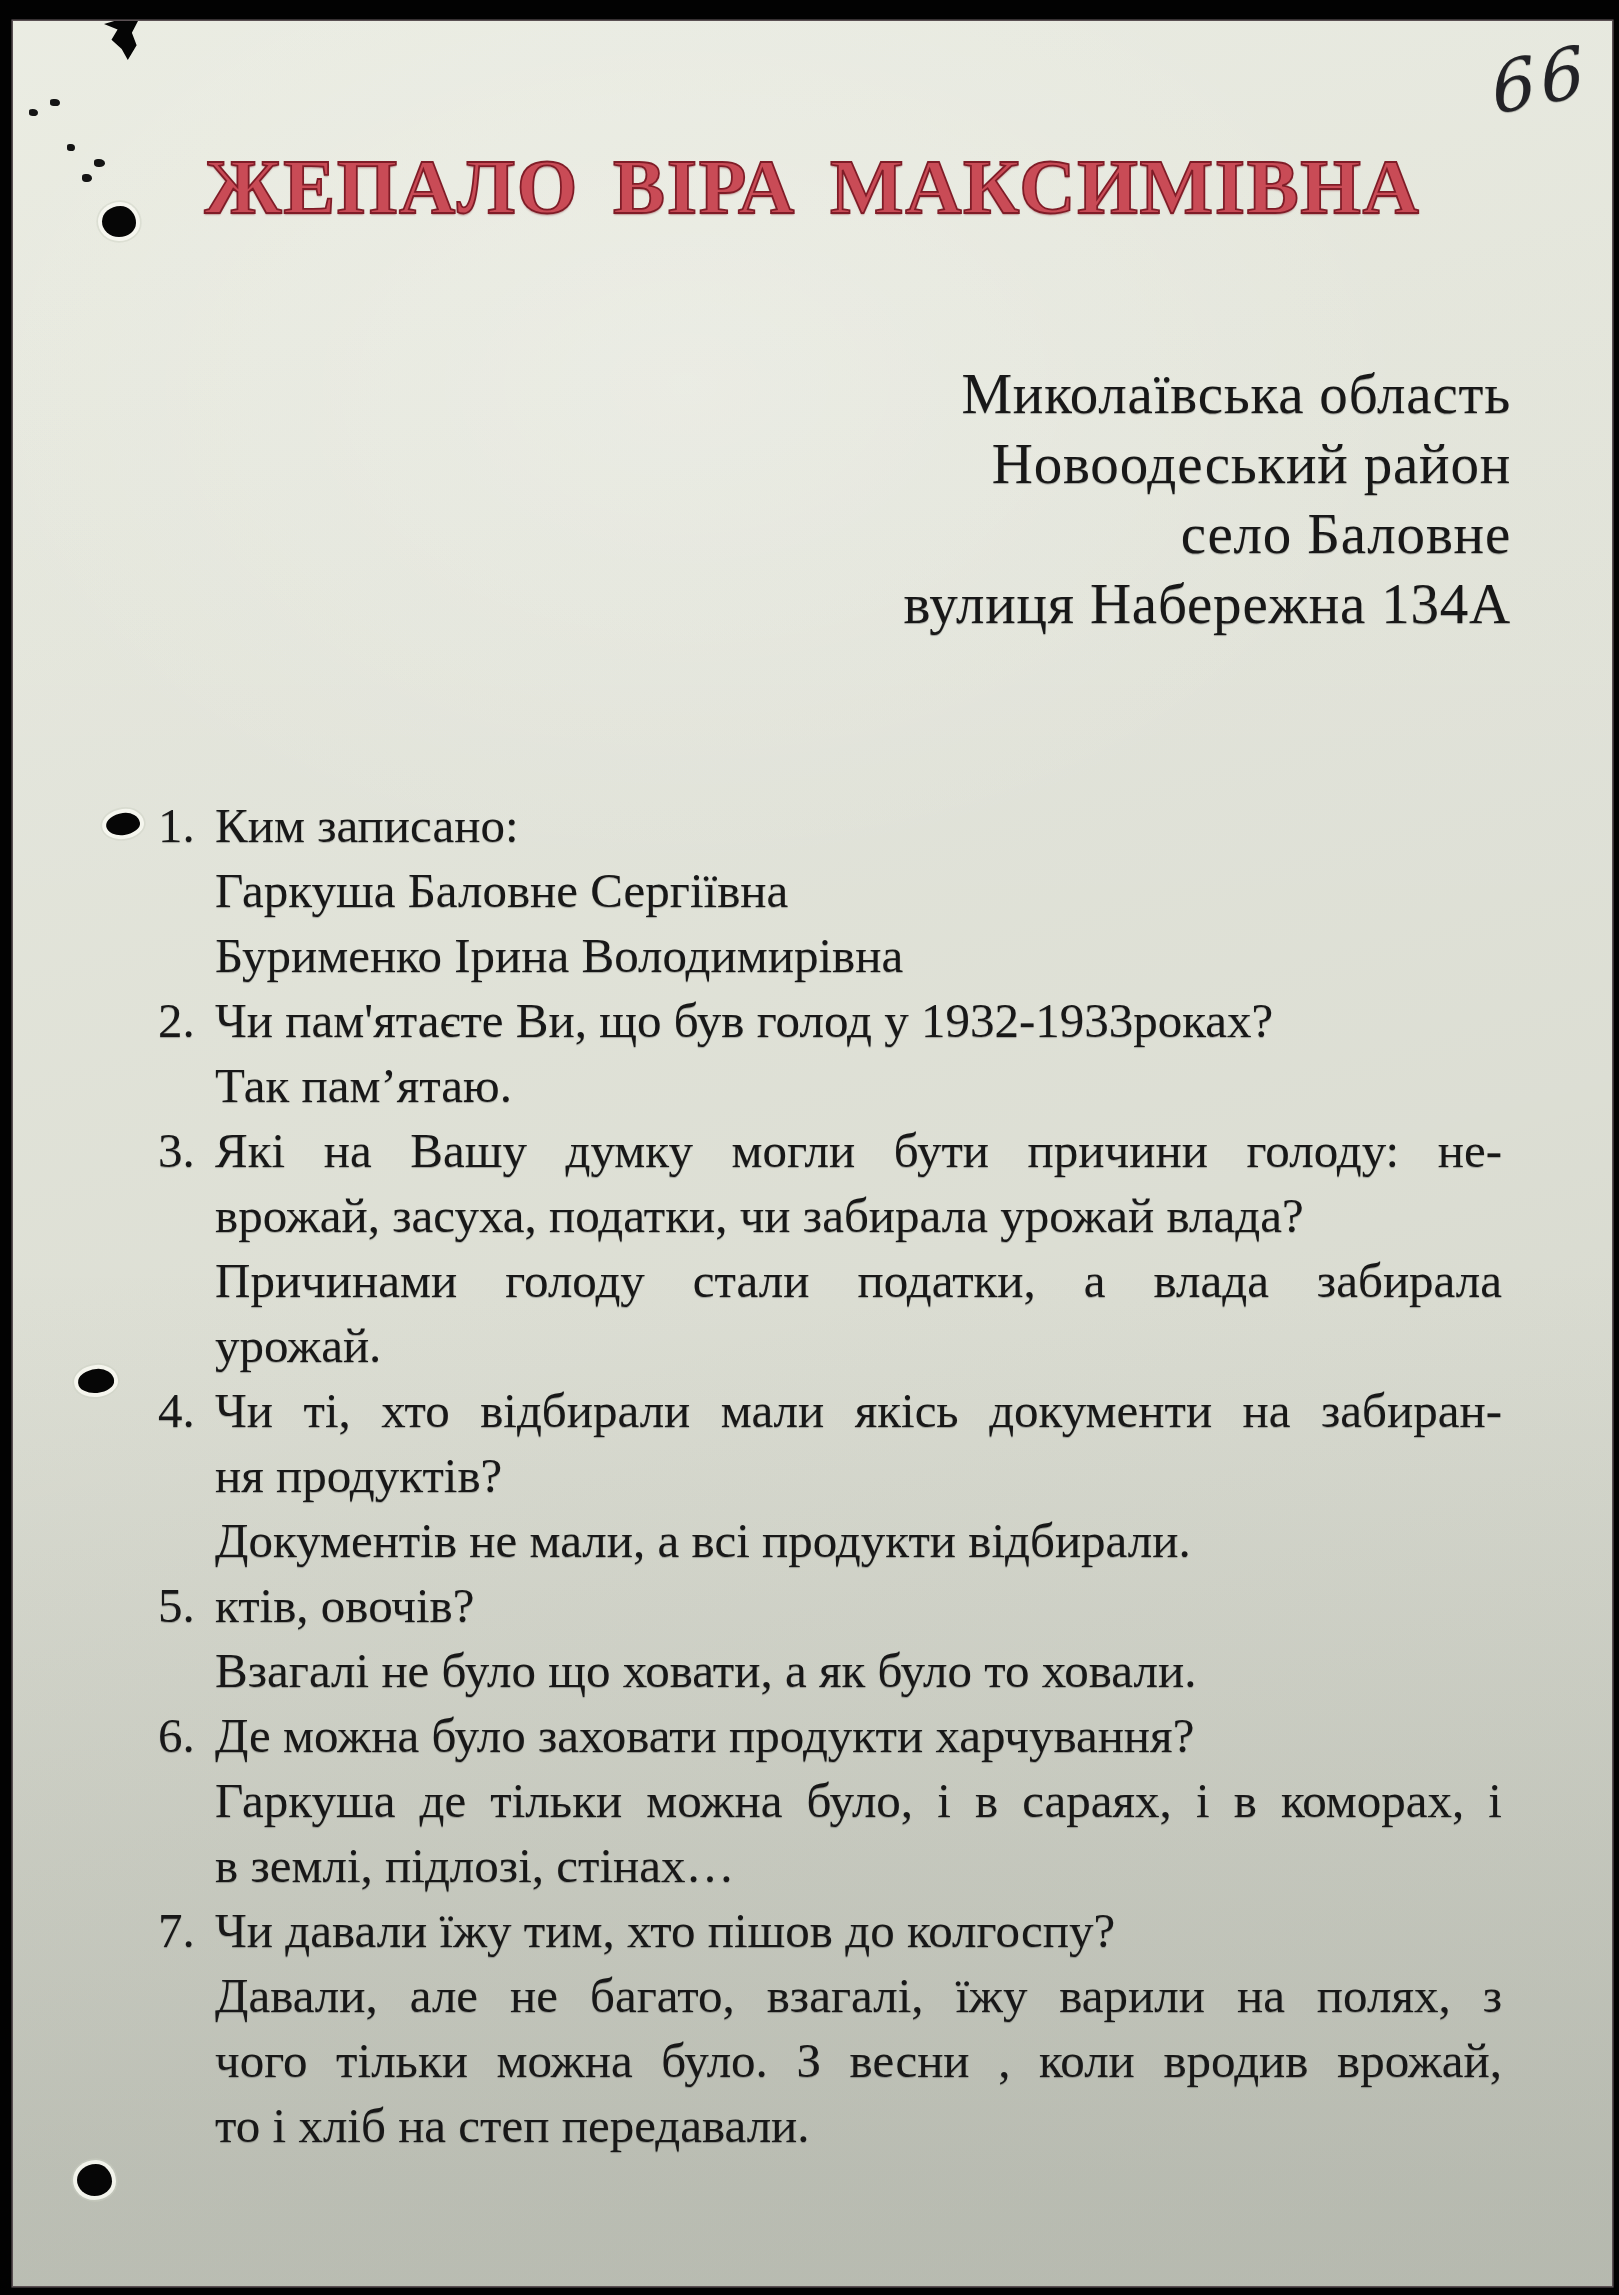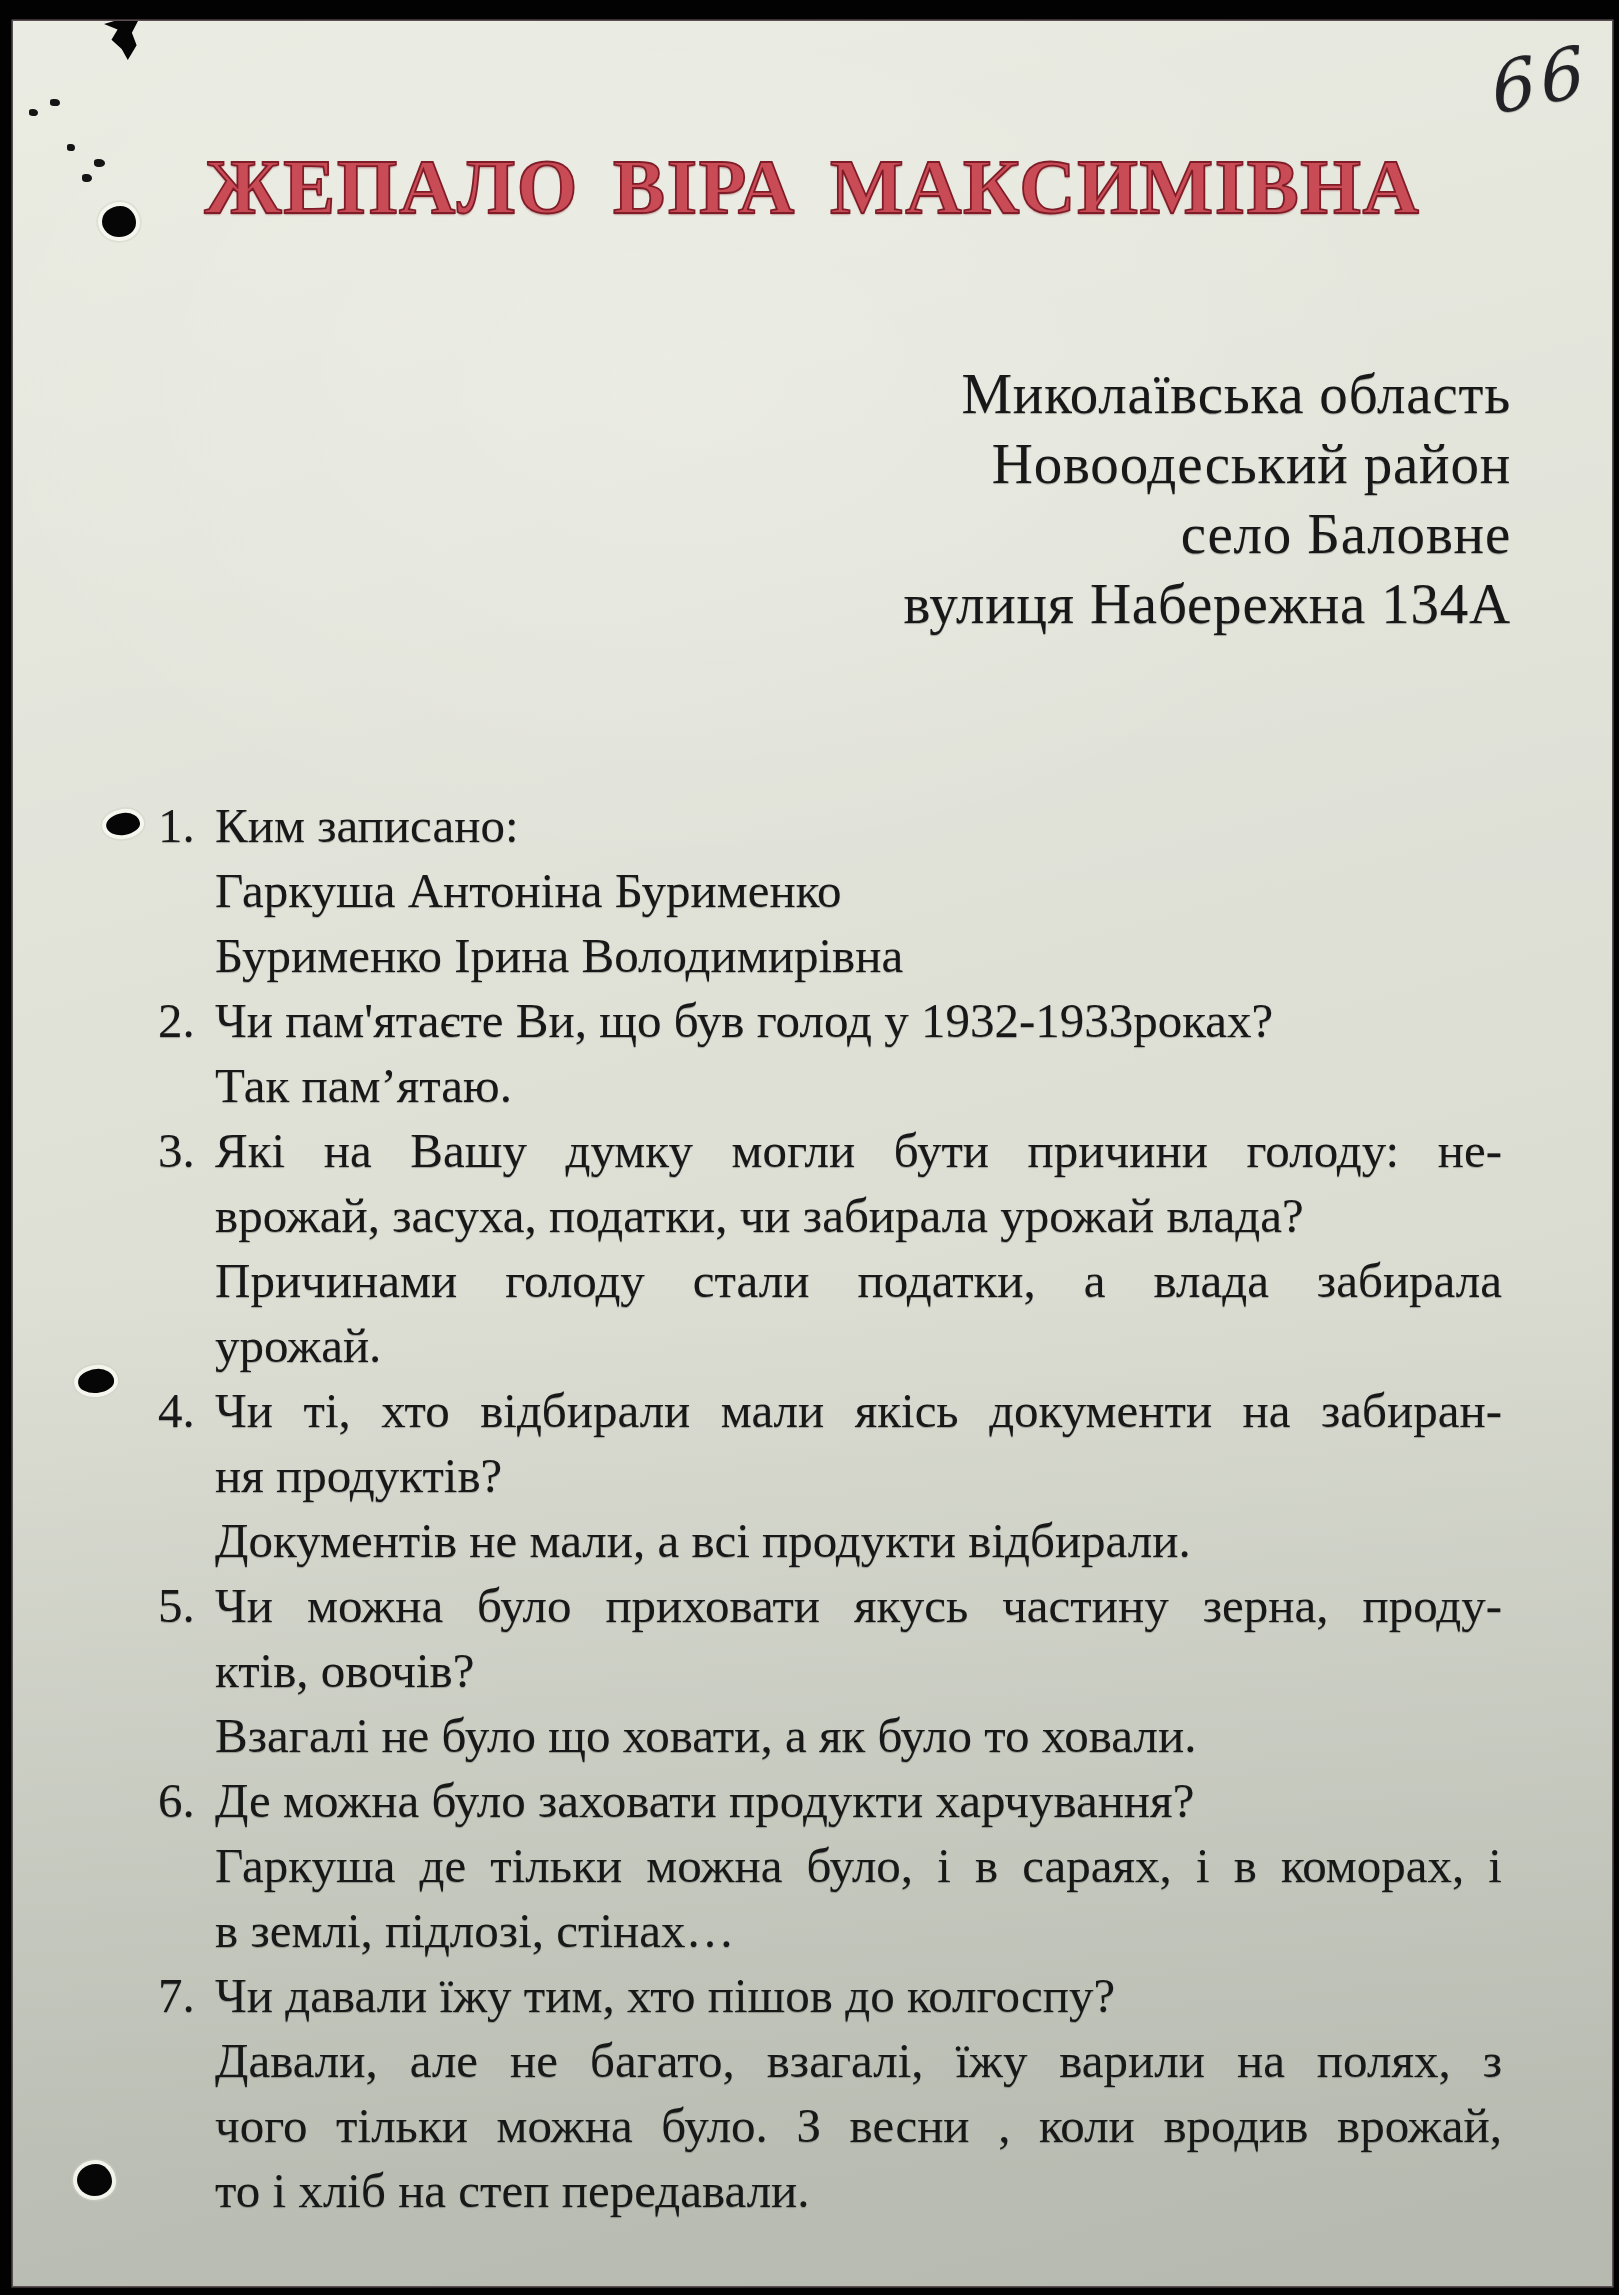--- a/index.html
+++ b/index.html
@@ -92,40 +92,40 @@
     <div class="address" id="address">
         <div class="addr-line">Миколаївська область</div>
         <div class="addr-line">Новоодеський район</div>
         <div class="addr-line">село Баловне</div>
         <div class="addr-line">вулиця Набережна 134А</div>
       </div>
 
     <ol class="qa" id="qa-list">
         <li class="qa-item">
           <div class="qa-line"><span class="qa-num">1.</span><span>Ким записано:</span></div>
-          <div class="qa-line"><span>Гаркуша Антоніна Бурименко</span></div>
+          <div class="qa-line"><span>Гаркуша Баловне Сергіївна</span></div>
           <div class="qa-line"><span>Бурименко Ірина Володимирівна</span></div>
         </li>
         <li class="qa-item">
           <div class="qa-line"><span class="qa-num">2.</span><span>Чи пам'ятаєте Ви, що був голод у 1932-1933роках?</span></div>
           <div class="qa-line"><span>Так пам’ятаю.</span></div>
         </li>
         <li class="qa-item">
           <div class="qa-line j"><span class="qa-num">3.</span><span>Які на Вашу думку могли бути причини голоду: не-</span></div>
           <div class="qa-line"><span>врожай, засуха, податки, чи забирала урожай влада?</span></div>
           <div class="qa-line j"><span>Причинами голоду стали податки, а влада забирала</span></div>
           <div class="qa-line"><span>урожай.</span></div>
         </li>
         <li class="qa-item">
           <div class="qa-line j"><span class="qa-num">4.</span><span>Чи ті, хто відбирали мали якісь документи на забиран-</span></div>
           <div class="qa-line"><span>ня продуктів?</span></div>
           <div class="qa-line"><span>Документів не мали, а всі продукти відбирали.</span></div>
         </li>
         <li class="qa-item">
-          <div class="qa-line j"><span class="qa-num">5.</span><span>Чи можна було приховати якусь частину зерна, проду-</span></div>
+          <div class="qa-line j"><span class="qa-num">5.</span></div>
           <div class="qa-line"><span>ктів, овочів?</span></div>
           <div class="qa-line"><span>Взагалі не було що ховати, а як було то ховали.</span></div>
         </li>
         <li class="qa-item">
           <div class="qa-line"><span class="qa-num">6.</span><span>Де можна було заховати продукти харчування?</span></div>
           <div class="qa-line j"><span>Гаркуша де тільки можна було, і в сараях, і в коморах, і</span></div>
           <div class="qa-line"><span>в землі, підлозі, стінах…</span></div>
         </li>
         <li class="qa-item">
           <div class="qa-line"><span class="qa-num">7.</span><span>Чи давали їжу тим, хто пішов до колгоспу?</span></div>

